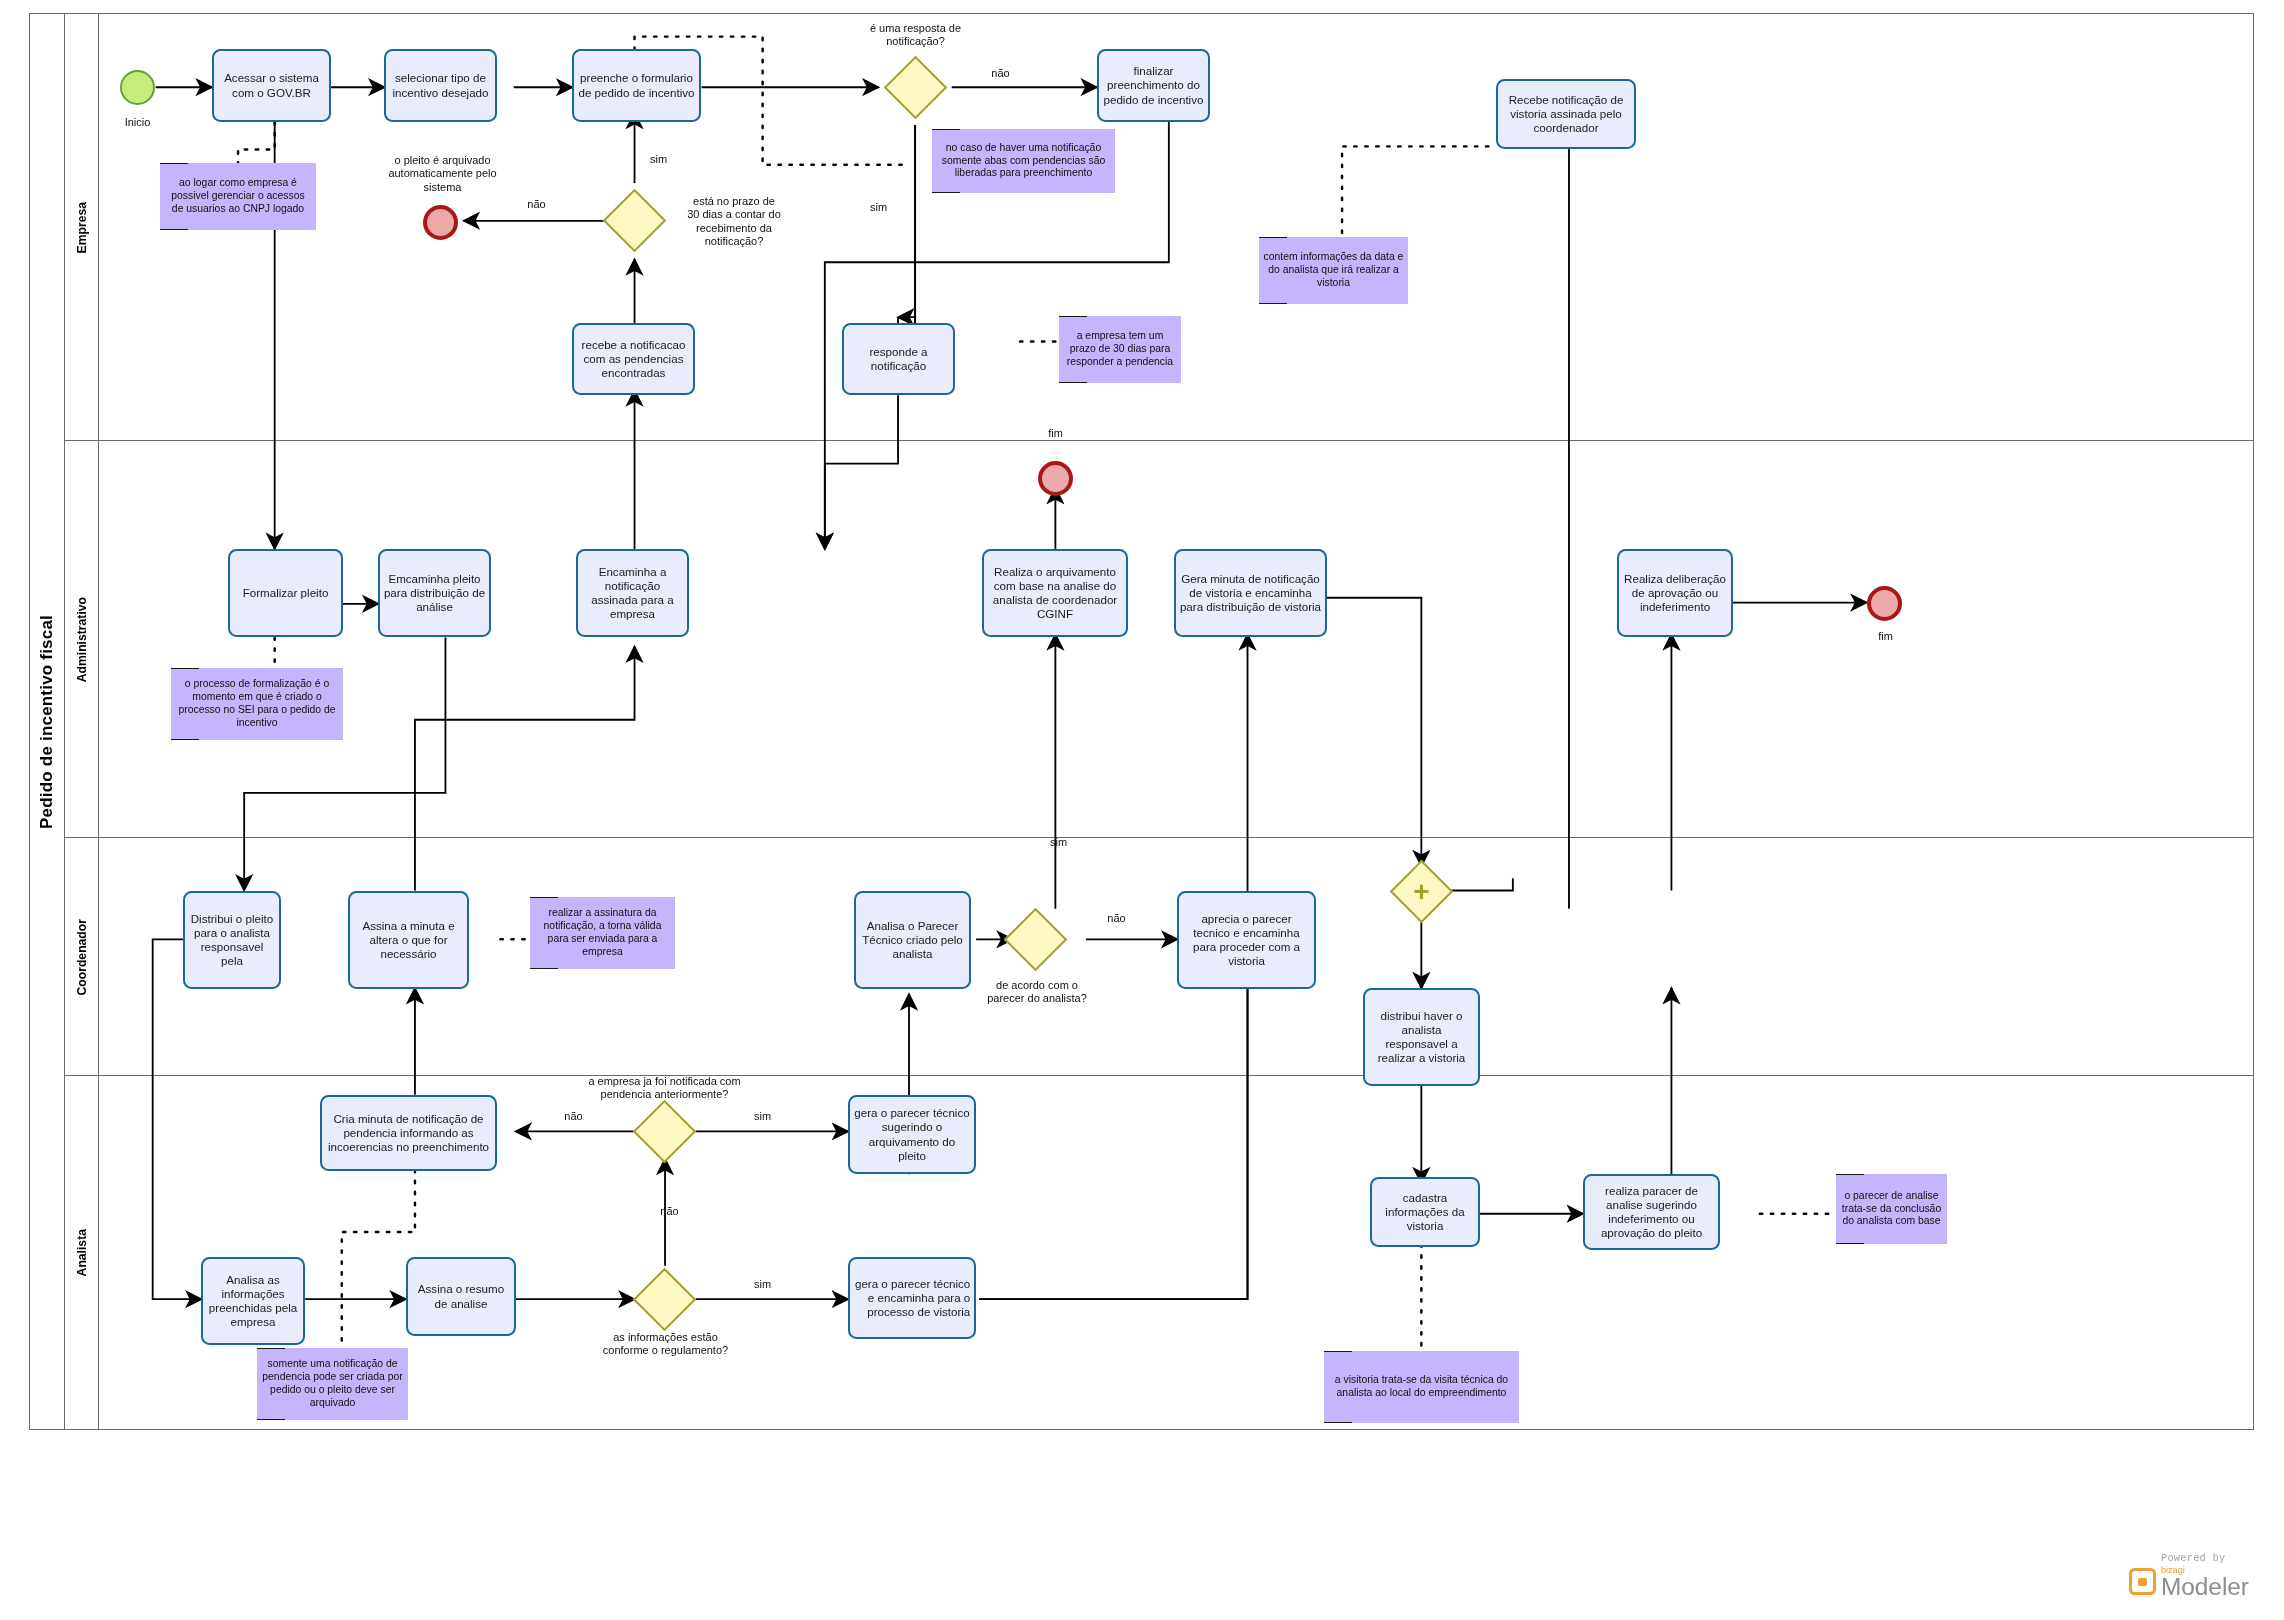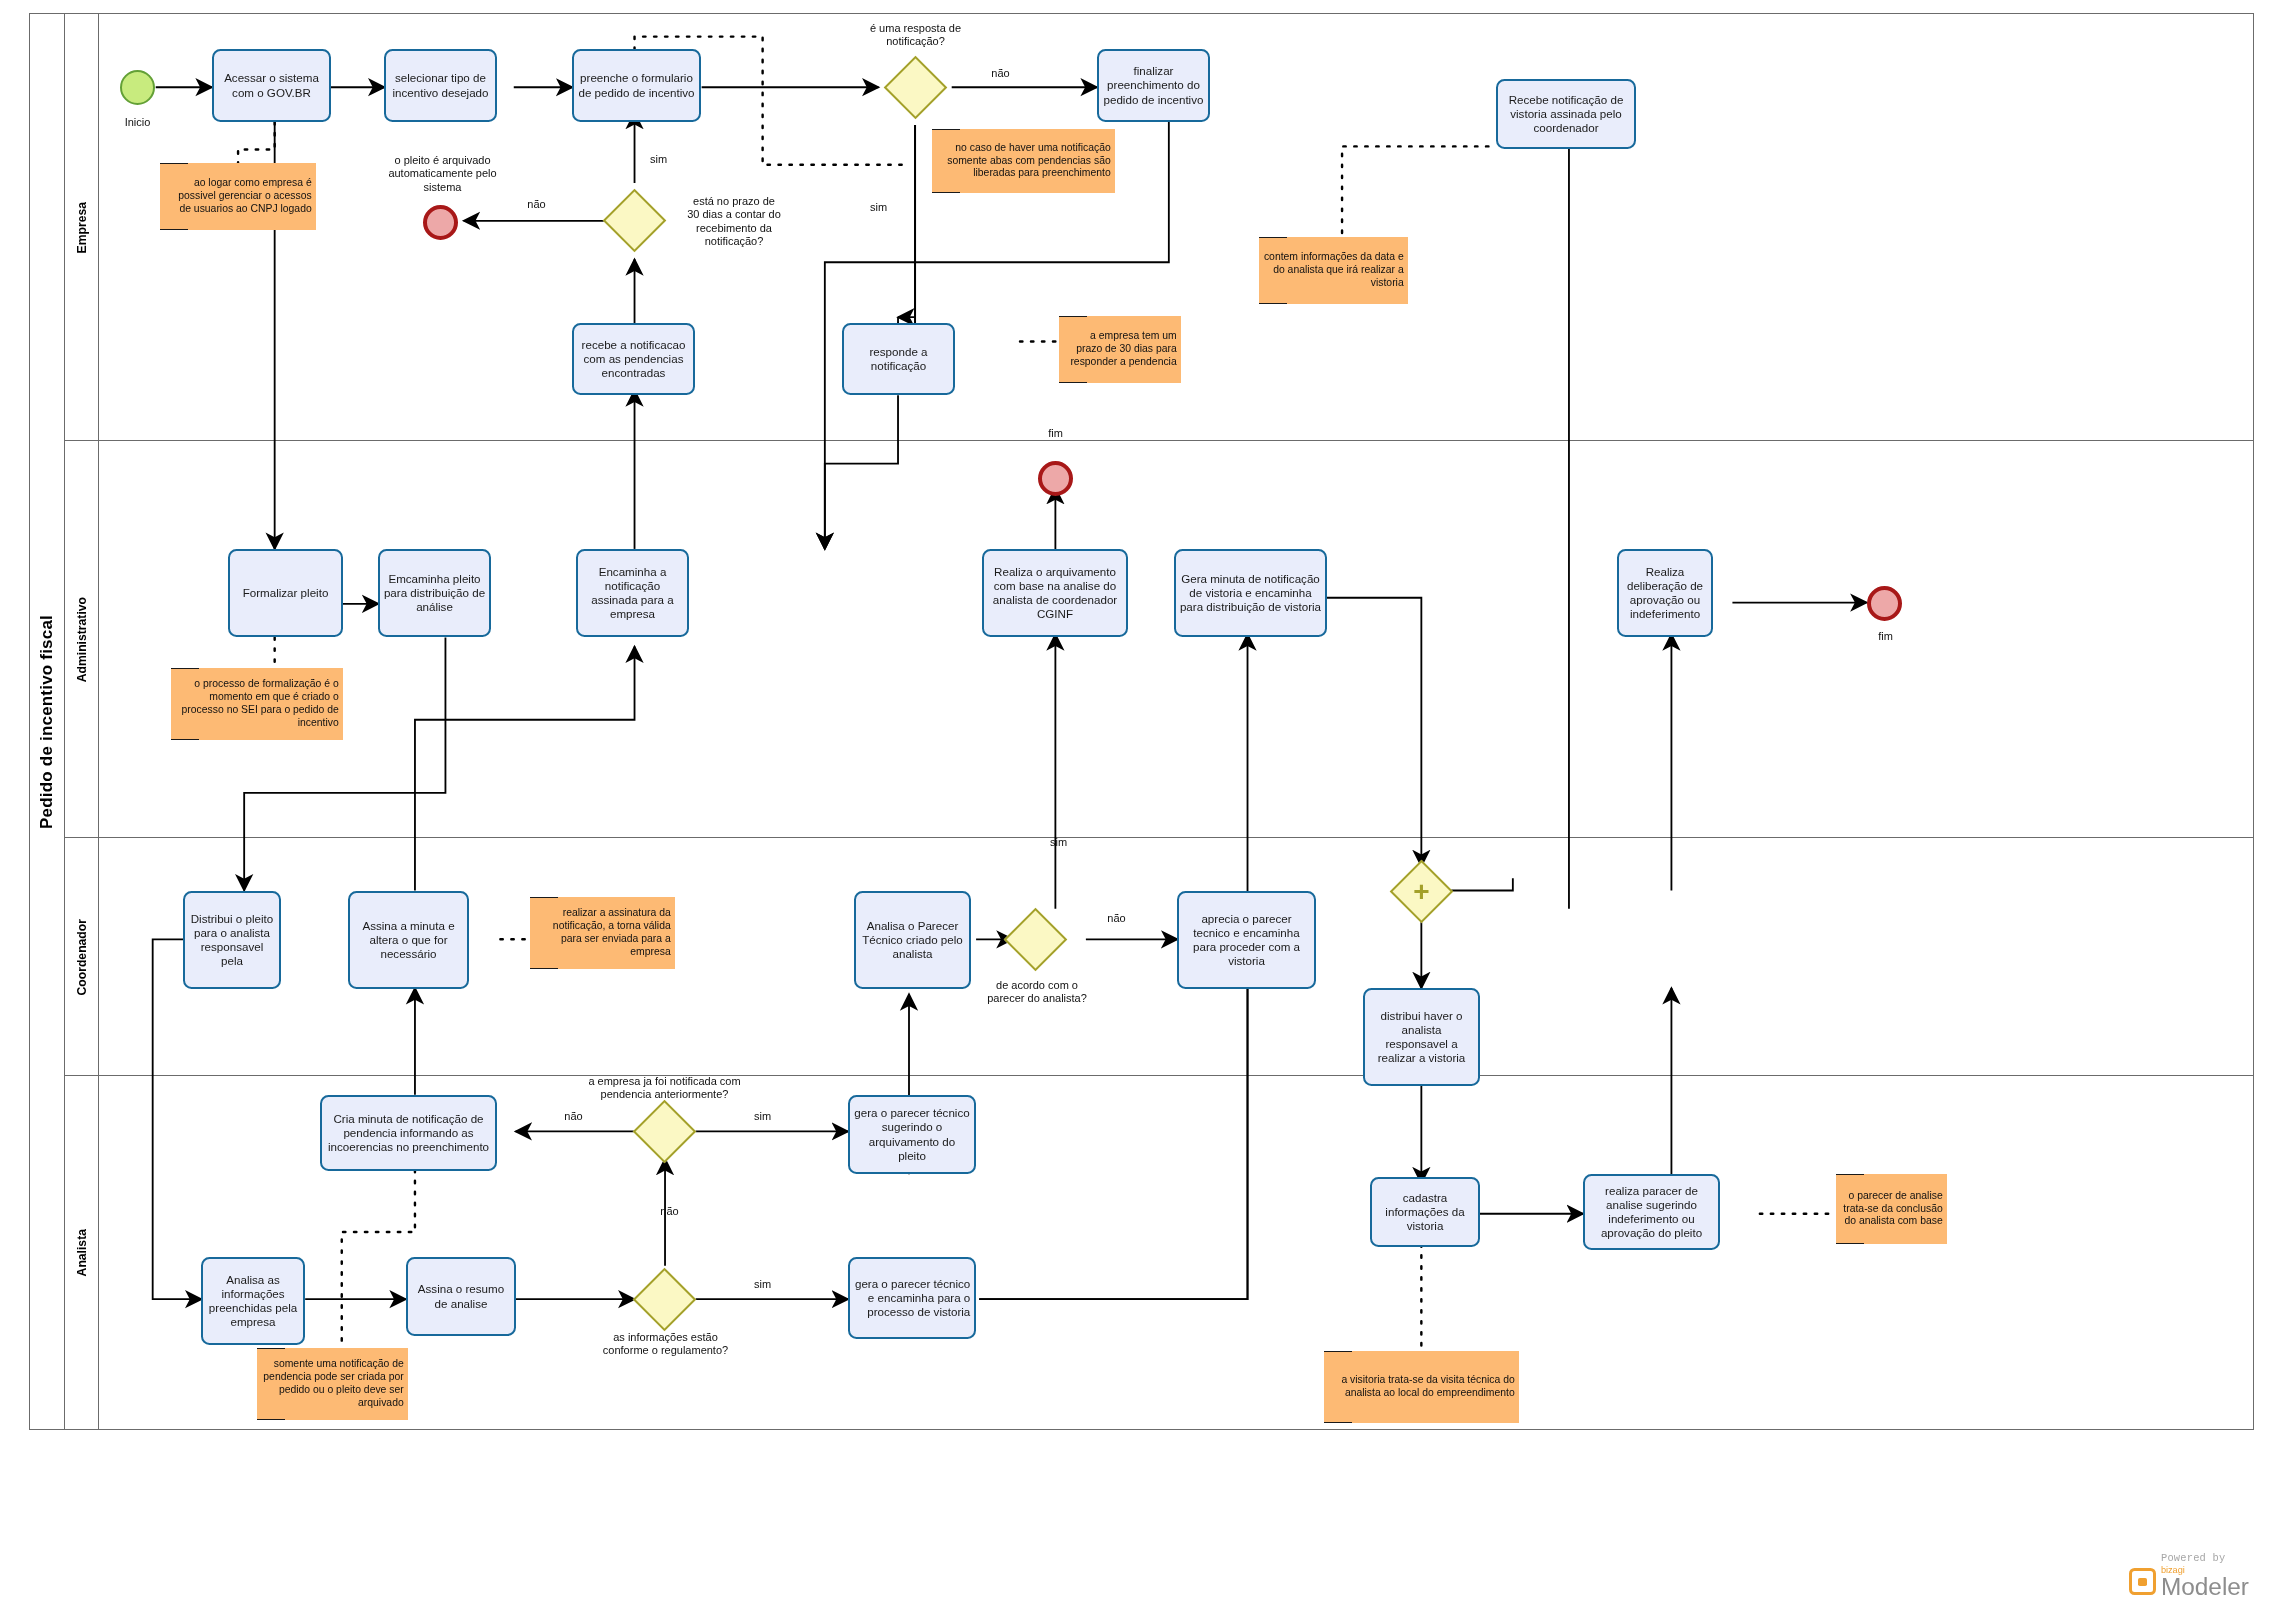--- a/index.html
+++ b/index.html
@@ -21,22 +21,22 @@
   .task{position:absolute;box-sizing:border-box;background:#e9edfb;border:2.4px solid #17699b;
     border-radius:8.5px;display:flex;align-items:center;justify-content:center;text-align:center;
     font-size:11.6px;line-height:1.22;color:#1a1a1a;padding:2.4px 3.7px;}
   .gw{position:absolute;box-sizing:border-box;background:#fbf8c4;border:2.4px solid #a3a02a;
     transform:rotate(45deg);}
   .gw .plus{position:absolute;inset:0;transform:rotate(-45deg);display:flex;align-items:center;
     justify-content:center;color:#a3a02a;font-size:28px;font-weight:bold;line-height:1;}
   .ev{position:absolute;border-radius:50%;box-sizing:border-box;}
   .ev.start{background:#c8eb7e;border:2.4px solid #63a036;}
   .ev.end{background:#eda8a8;border:4.3px solid #a81818;}
-  .note{position:absolute;box-sizing:border-box;background:#fdba74;display:flex;align-items:center;
-    justify-content:center;text-align:right;font-size:10.4px;line-height:1.24;color:#111;padding:3.1px 4.3px;}
+  .note{position:absolute;box-sizing:border-box;background:#c4b5fd;display:flex;align-items:center;
+    justify-content:center;text-align:center;font-size:10.4px;line-height:1.24;color:#111;padding:3.1px 4.3px;}
   .note::before{content:"";position:absolute;left:0;top:0;width:28px;height:1.2px;background:#1a1a1a;}
   .note::after{content:"";position:absolute;left:0;bottom:0;width:28px;height:1.2px;background:#1a1a1a;}
   .lbl{position:absolute;font-size:11px;color:#111;text-align:center;line-height:1.22;white-space:pre-line;}
 
   
   svg.edges{position:absolute;left:0;top:0;width:2284px;height:1620px;pointer-events:none;}
   .flow{stroke:#000;stroke-width:3;fill:none;}
   .assoc{stroke:#000;stroke-width:4;fill:none;stroke-dasharray:4 14;stroke-linecap:round;}
 
   
@@ -215,21 +215,21 @@
   <div class="lbl" style="left:976px;top:67px;width:49px;">não</div>
   <div class="lbl" style="left:637px;top:153px;width:43px;">sim</div>
   <div class="lbl" style="left:857px;top:201px;width:43px;">sim</div>
   <div class="lbl" style="left:512px;top:198px;width:49px;">não</div>
 
   <div class="task" style="left:228px;top:549px;width:115px;height:88px;">Formalizar pleito</div>
   <div class="task" style="left:378px;top:549px;width:113px;height:88px;">Emcaminha pleito para distribuição de análise</div>
   <div class="task" style="left:576px;top:549px;width:113px;height:88px;">Encaminha a notificação assinada para a empresa</div>
   <div class="task" style="left:982px;top:549px;width:146px;height:88px;">Realiza o arquivamento com base na analise do analista de coordenador CGINF</div>
   <div class="task" style="left:1174px;top:549px;width:153px;height:88px;">Gera minuta de notificação de vistoria e encaminha para distribuição de vistoria</div>
-  <div class="task" style="left:1617px;top:549px;width:96px;height:88px;">Realiza deliberação de aprovação ou indeferimento</div>
+  <div class="task" style="left:1617px;top:549px;width:116px;height:88px;">Realiza deliberação de aprovação ou indeferimento</div>
 
   <div class="ev end" style="left:1038px;top:461px;width:35px;height:35px;"></div>
   <div class="lbl" style="left:1025px;top:427px;width:61px;">fim</div>
 
   <div class="ev end" style="left:1867px;top:586px;width:35px;height:35px;"></div>
   <div class="lbl" style="left:1855px;top:630px;width:61px;">fim</div>
 
   <div class="note" style="left:171px;top:668px;width:172px;height:72px;">o processo de formalização é o momento em que é criado o processo no SEI para o pedido de incentivo</div>
 
   <div class="task" style="left:183px;top:891px;width:98px;height:98px;">Distribui o pleito para o analista responsavel pela</div>

